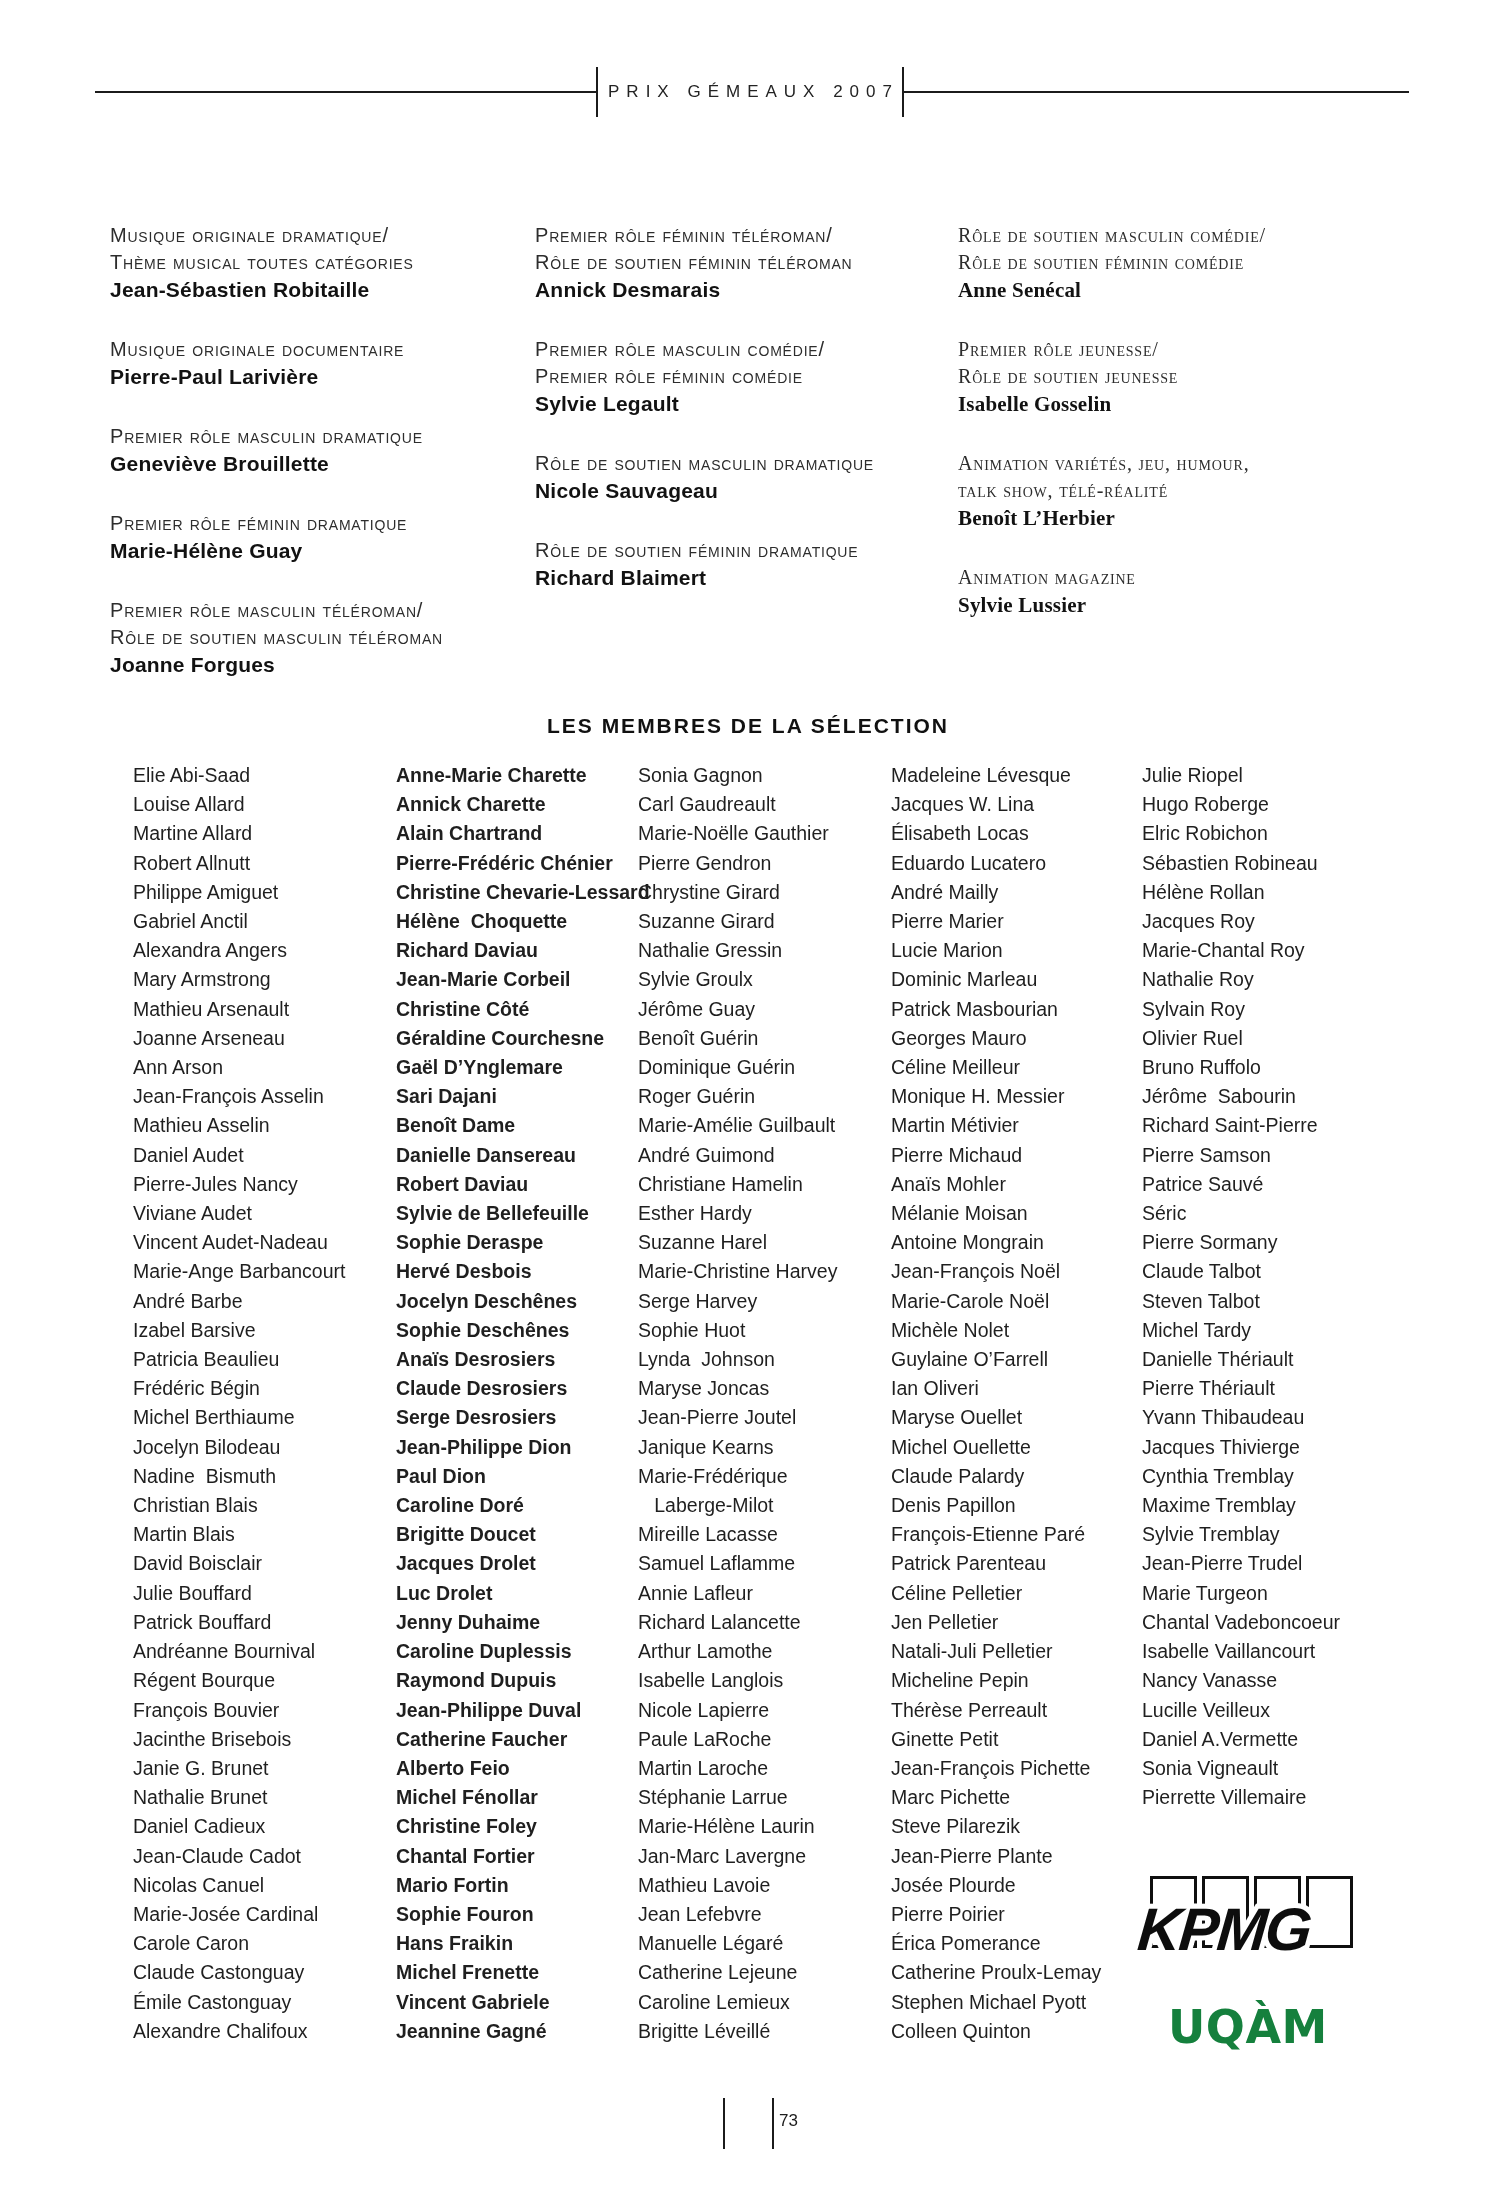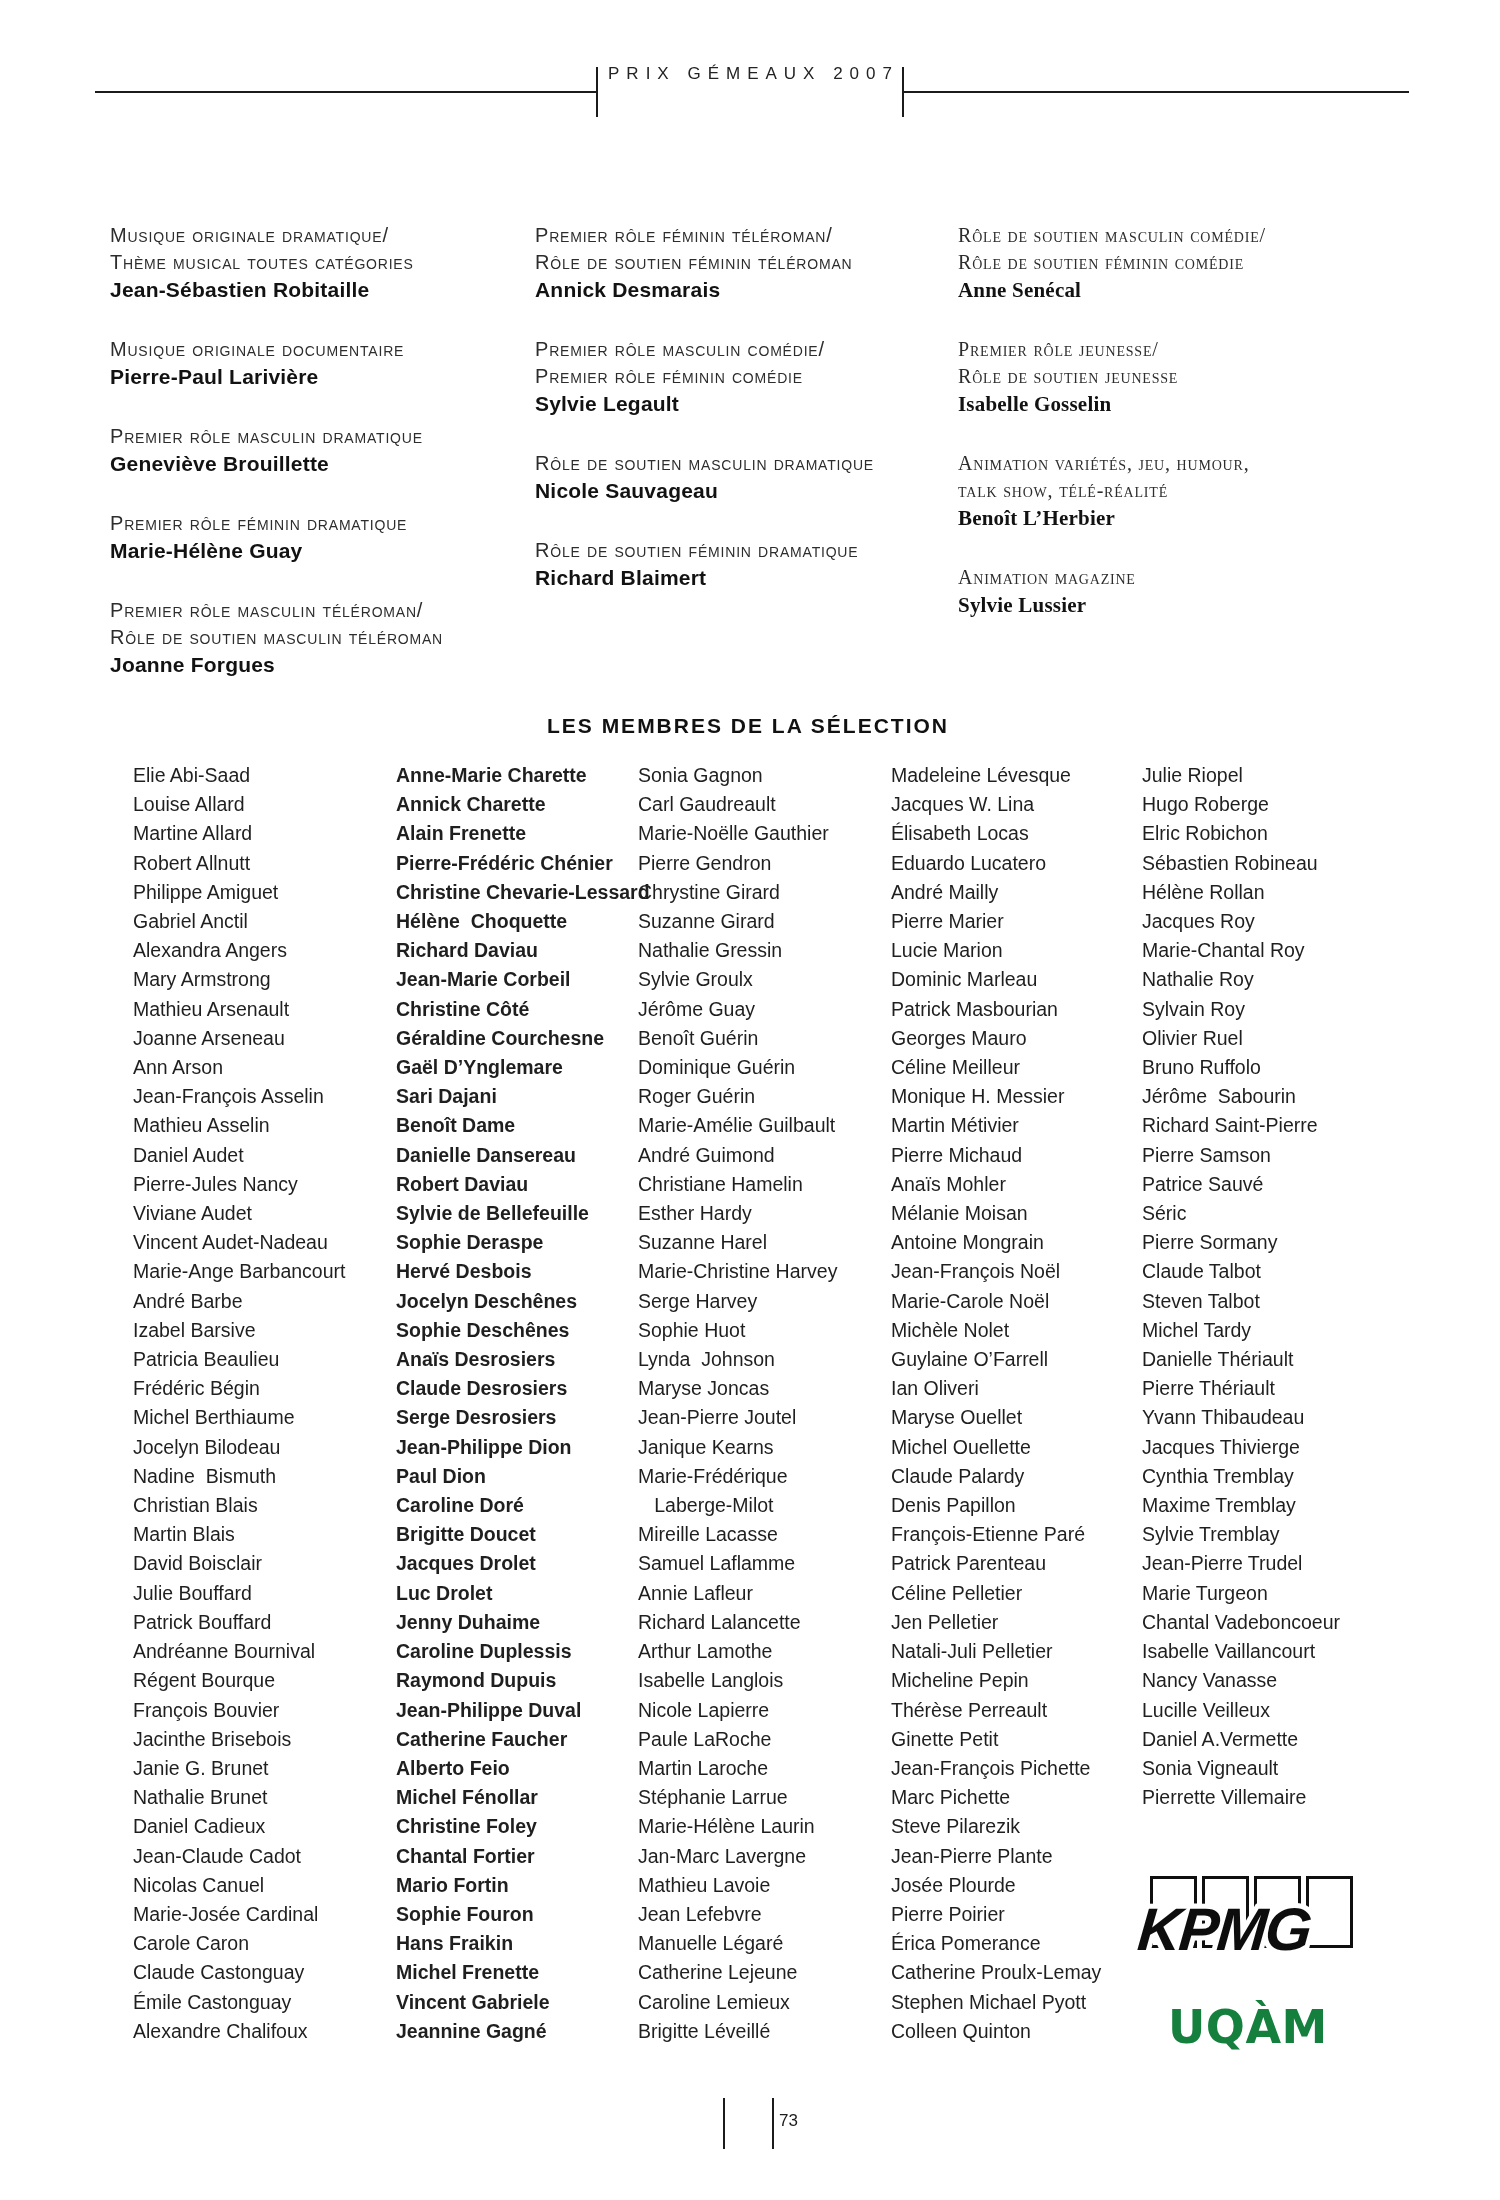--- a/index.html
+++ b/index.html
@@ -6,21 +6,21 @@
   .page{position:relative;width:1500px;height:2200px;background:#ffffff;overflow:hidden;
         font-family:"Liberation Sans",sans-serif;color:#1e1e1e;}
 
   
   .rule{position:absolute;height:2px;background:#1b1b1b;}
   .rule-left{left:95px;top:91px;width:501px;}
   .rule-right{left:903px;top:91px;width:506px;}
   .vbar{position:absolute;width:2px;background:#1b1b1b;}
   .header-bar-left{left:596px;top:67px;height:50px;}
   .header-bar-right{left:902px;top:67px;height:50px;}
-  .header-title{position:absolute;left:597px;top:64px;width:306px;text-align:center;
+  .header-title{position:absolute;left:597px;top:82px;width:306px;text-align:center;
         font-size:17px;letter-spacing:7px;text-indent:7px;color:#232323;white-space:nowrap;}
 
   
   .awards-col{position:absolute;top:222px;display:flex;flex-direction:column;gap:32px;text-align:left;}
   .awards-col-1{left:110px;width:420px;}
   .awards-col-2{left:535px;width:430px;}
   .awards-col-3{left:958px;width:440px;font-family:Liberation Serif, serif;}
   .award-cat{font-variant:small-caps;font-size:20px;line-height:27px;letter-spacing:0.8px;
         color:#2d2d2d;font-weight:400;white-space:nowrap;}
   .award-winner{font-size:21px;font-weight:700;line-height:28px;color:#121212;letter-spacing:0.2px;
@@ -179,21 +179,21 @@
       <div class="name-line">Nicolas Canuel</div>
       <div class="name-line">Marie-Josée Cardinal</div>
       <div class="name-line">Carole Caron</div>
       <div class="name-line">Claude Castonguay</div>
       <div class="name-line">Émile Castonguay</div>
       <div class="name-line">Alexandre Chalifoux</div>
     </div>
   <div class="names-col names-col-2">
       <div class="name-line">Anne-Marie Charette</div>
       <div class="name-line">Annick Charette</div>
-      <div class="name-line">Alain Frenette</div>
+      <div class="name-line">Alain Chartrand</div>
       <div class="name-line">Pierre-Frédéric Chénier</div>
       <div class="name-line">Christine Chevarie-Lessard</div>
       <div class="name-line">Hélène  Choquette</div>
       <div class="name-line">Richard Daviau</div>
       <div class="name-line">Jean-Marie Corbeil</div>
       <div class="name-line">Christine Côté</div>
       <div class="name-line">Géraldine Courchesne</div>
       <div class="name-line">Gaël D’Ynglemare</div>
       <div class="name-line">Sari Dajani</div>
       <div class="name-line">Benoît Dame</div>

